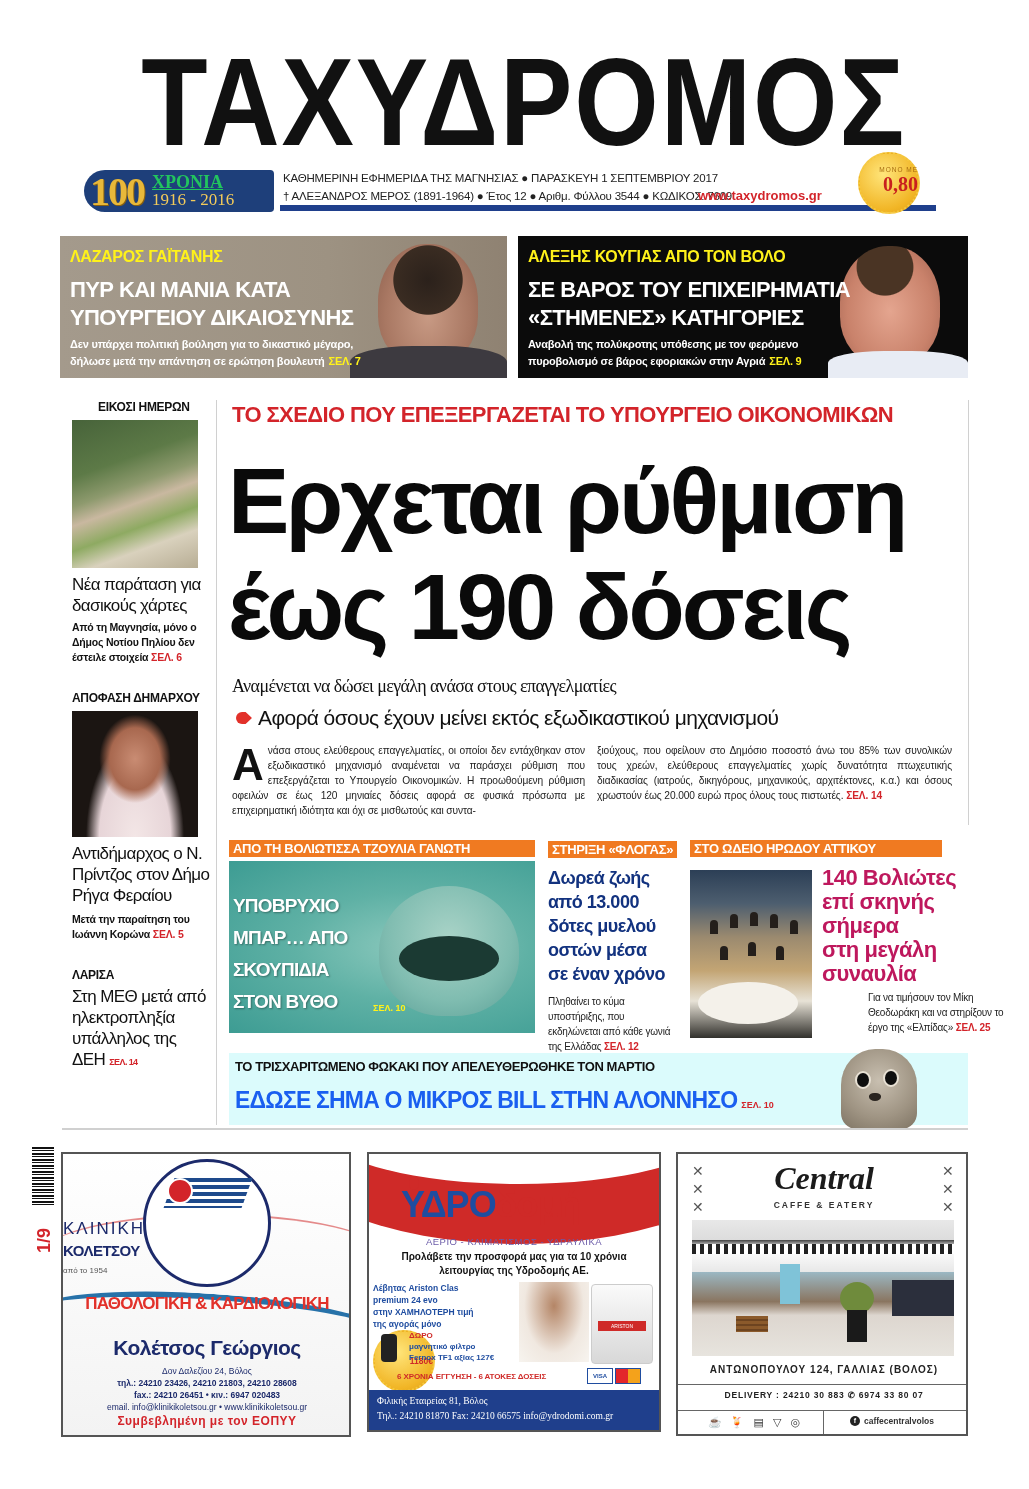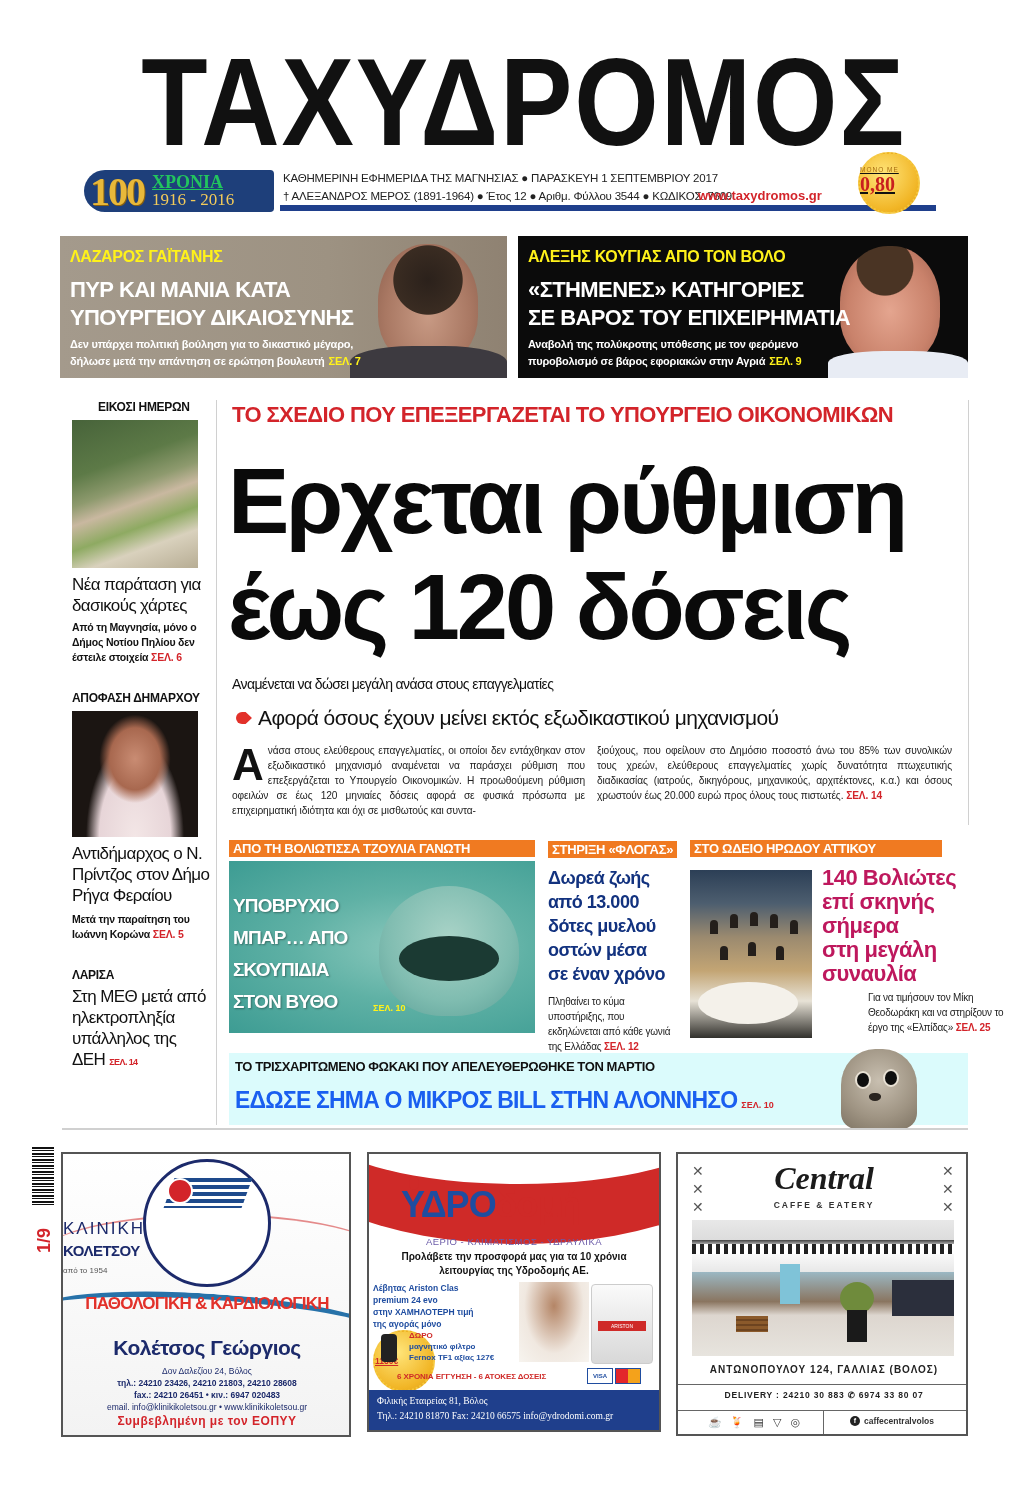--- a/index.html
+++ b/index.html
@@ -15,21 +15,21 @@
   .badge100 .txt { margin-left: 8px; line-height: 17px; }
   .badge100 .t1 { font-family: "Liberation Serif", serif; font-weight: bold; font-size: 18px; color: #22c55e; text-decoration: underline; }
   .badge100 .t2 { font-family: "Liberation Serif", serif; font-size: 17px; color: #f3cb5a; }
 
   .info1, .info2 { left: 283px; font-size: 11.5px; color: #222; font-family: "Liberation Sans", sans-serif; letter-spacing: -0.2px; }
   .info1 { top: 172px; }
   .info2 { top: 190px; }
   .site { left: 698px; top: 188px; color: #d3242a; font-weight: bold; font-size: 13px; font-family: "Liberation Sans", sans-serif; }
   .rule-blue { left: 280px; top: 205px; width: 656px; height: 6px; background: #1f3f8c; }
 
-  .price { left: 858px; top: 152px; width: 62px; height: 62px; border-radius: 50%; background: radial-gradient(circle at 40% 35%, #ffe57a, #f1b525 70%, #d99a17); border: 2px dotted #f5c93f; display: flex; flex-direction: column; align-items: flex-start; justify-content: center; text-decoration: underline; }
+  .price { left: 858px; top: 152px; width: 62px; height: 62px; border-radius: 50%; background: radial-gradient(circle at 40% 35%, #ffe57a, #f1b525 70%, #d99a17); border: 2px dotted #f5c93f; display: flex; flex-direction: column; align-items: flex-end; justify-content: center; }
   .price .mono { font-size: 6.5px; color: #a76c10; letter-spacing: 1px; margin-top: -4px; }
   .price .val { font-family: "Liberation Serif", serif; font-weight: bold; font-size: 20px; color: #c8201e; }
 
   
   .promo { top: 236px; height: 142px; overflow: hidden; }
   .promo-left { left: 60px; width: 447px; background: linear-gradient(90deg, #a49a8c 0%, #9d9282 60%, #8f8272 100%); }
   .promo-right { left: 518px; width: 450px; background: #0b0b0b; }
   .promo .kicker { position: absolute; left: 10px; top: 12px; color: #fff21a; font-weight: bold; font-size: 16px; letter-spacing: -0.3px; font-family: "Liberation Sans", sans-serif; }
   .promo .head { position: absolute; left: 10px; top: 40px; color: #fff; font-weight: bold; font-size: 22px; line-height: 28px; letter-spacing: -0.6px; font-family: "Liberation Sans", sans-serif; }
   .promo .sub { position: absolute; left: 10px; top: 100px; color: #fff; font-weight: bold; font-size: 11px; line-height: 17px; letter-spacing: -0.2px; }
@@ -44,21 +44,21 @@
   .vline2 { left: 968px; top: 400px; width: 1px; height: 425px; background: #d0d0d0; }
   .lc-kicker { font-weight: bold; font-size: 12px; letter-spacing: -0.3px; color: #111; }
   .lc-img { width: 126px; margin-left: 12px; }
   .lc-head { font-size: 17px; line-height: 21px; letter-spacing: -0.6px; color: #111; margin-left: 12px; }
   .lc-sub { font-size: 10.5px; line-height: 15px; font-weight: bold; color: #111; margin-left: 12px; letter-spacing: -0.2px; }
   .red { color: #d3242a; }
 
   
   .overline { left: 232px; top: 402px; width: 730px; color: #d3242a; font-weight: bold; font-size: 22px; letter-spacing: -0.6px; white-space: nowrap; }
   .bighead { left: 228px; top: 448px; width: 735px; font-weight: bold; font-size: 92px; line-height: 106px; letter-spacing: -3px; color: #0a0a0a; }
-  .deck1 { left: 232px; top: 676px; font-size: 14px; color: #111; letter-spacing: -0.6px; }
+  .deck1 { left: 232px; top: 676px; font-size: 18px; color: #111; letter-spacing: -0.6px; font-family: Liberation Serif, serif; }
   .deck2 { left: 236px; top: 706px; font-size: 21px; color: #111; letter-spacing: -0.6px; display: flex; align-items: center; }
   .bullet { width: 16px; height: 12px; background: #e2312a; border-radius: 50% 10% 10% 50%; margin-right: 6px; clip-path: polygon(0 0, 60% 0, 100% 50%, 60% 100%, 0 100%); border-radius: 6px; }
   .bodycol { font-size: 10.2px; line-height: 15px; color: #222; text-align: justify; letter-spacing: -0.1px; }
   .bodycol1 { left: 232px; top: 743px; width: 353px; }
   .bodycol2 { left: 597px; top: 743px; width: 355px; }
   .dropcap { float: left; font-weight: 900; font-size: 44px; line-height: 40px; margin-right: 4px; margin-top: 2px; color: #111; }
 
   .orange-tag { background: #f07a21; color: #fff; font-weight: bold; font-size: 13px; letter-spacing: -0.3px; padding: 1px 4px; white-space: nowrap; }
 
   .feat1 { left: 229px; top: 840px; width: 306px; height: 193px; }
@@ -190,22 +190,22 @@
   </div>
 </div>
 
 <div class="abs promo promo-right">
   <div class="portrait" style="left:300px;top:0;width:150px;height:142px;">
     <div class="headshape" style="left:22px;top:10px;width:100px;height:118px;background:radial-gradient(circle at 45% 18%, #4a3424 0%, #4a3424 25%, transparent 26%), radial-gradient(ellipse at 50% 55%, #e4a58f 0%, #c9826b 60%, #9e5f4d 100%);"></div>
     <div class="body" style="left:10px;top:115px;width:140px;height:30px;background:#e8ecf4;border-radius:40% 40% 0 0;"></div>
   </div>
   <div class="kicker">ΑΛΕΞΗΣ ΚΟΥΓΙΑΣ ΑΠΟ ΤΟΝ ΒΟΛΟ</div>
   <div class="head">
+    <div>ΣΕ ΒΑΡΟΣ ΤΟΥ ΕΠΙΧΕΙΡΗΜΑΤΙΑ</div>
     <div>«ΣΤΗΜΕΝΕΣ» ΚΑΤΗΓΟΡΙΕΣ</div>
-    <div>ΣΕ ΒΑΡΟΣ ΤΟΥ ΕΠΙΧΕΙΡΗΜΑΤΙΑ</div>
   </div>
   <div class="sub">
     <div>Αναβολή της πολύκροτης υπόθεσης με τον φερόμενο</div>
     <div><span>πυροβολισμό σε βάρος εφοριακών στην Αγριά</span><span class="sel">ΣΕΛ. 9</span></div>
   </div>
 </div>
 
 <div class="abs leftcol">
   <div class="lc-kicker" style="margin-left:12px;padding-left:26px;">ΕΙΚΟΣΙ ΗΜΕΡΩΝ</div>
   <div class="lc-img" style="height:148px;margin-top:6px;background:linear-gradient(160deg, #47633a 0%, #5d7a47 30%, #8e9a6e 45%, #c9b8a0 55%, #8eaa62 68%, #d9d1bd 80%, #b7ad94 100%);"></div>
@@ -219,21 +219,21 @@
 
   <div class="lc-kicker" style="margin-left:12px;margin-top:26px;">ΛΑΡΙΣΑ</div>
   <div class="lc-head" style="margin-top:4px;"><span>Στη ΜΕΘ μετά από ηλεκτροπληξία υπάλληλος της ΔΕΗ</span> <span class="red" style="font-size:9px;font-weight:bold;">ΣΕΛ. 14</span></div>
 </div>
 <div class="abs vline"></div>
 <div class="abs vline2"></div>
 
 <div class="abs overline">ΤΟ ΣΧΕΔΙΟ ΠΟΥ ΕΠΕΞΕΡΓΑΖΕΤΑΙ ΤΟ ΥΠΟΥΡΓΕΙΟ ΟΙΚΟΝΟΜΙΚΩΝ</div>
 <div class="abs bighead">
   <div>Ερχεται ρύθμιση</div>
-  <div>έως 120 δόσεις</div>
+  <div>έως 190 δόσεις</div>
 </div>
 <div class="abs deck1">Αναμένεται να δώσει μεγάλη ανάσα στους επαγγελματίες</div>
 <div class="abs deck2">
   <span class="bullet"></span>
   <span>Αφορά όσους έχουν μείνει εκτός εξωδικαστικού μηχανισμού</span>
 </div>
 <div class="abs bodycol bodycol1">
   <span class="dropcap">Α</span><span>νάσα στους ελεύθερους επαγγελματίες, οι οποίοι δεν εντάχθηκαν στον εξωδικαστικό μηχανισμό αναμένεται να παράσχει ρύθμιση που επεξεργάζεται το Υπουργείο Οικονομικών. Η προωθούμενη ρύθμιση οφειλών σε έως 120 μηνιαίες δόσεις αφορά σε φυσικά πρόσωπα με επιχειρηματική ιδιότητα και όχι σε μισθωτούς και συντα-</span>
 </div>
 <div class="abs bodycol bodycol2">

